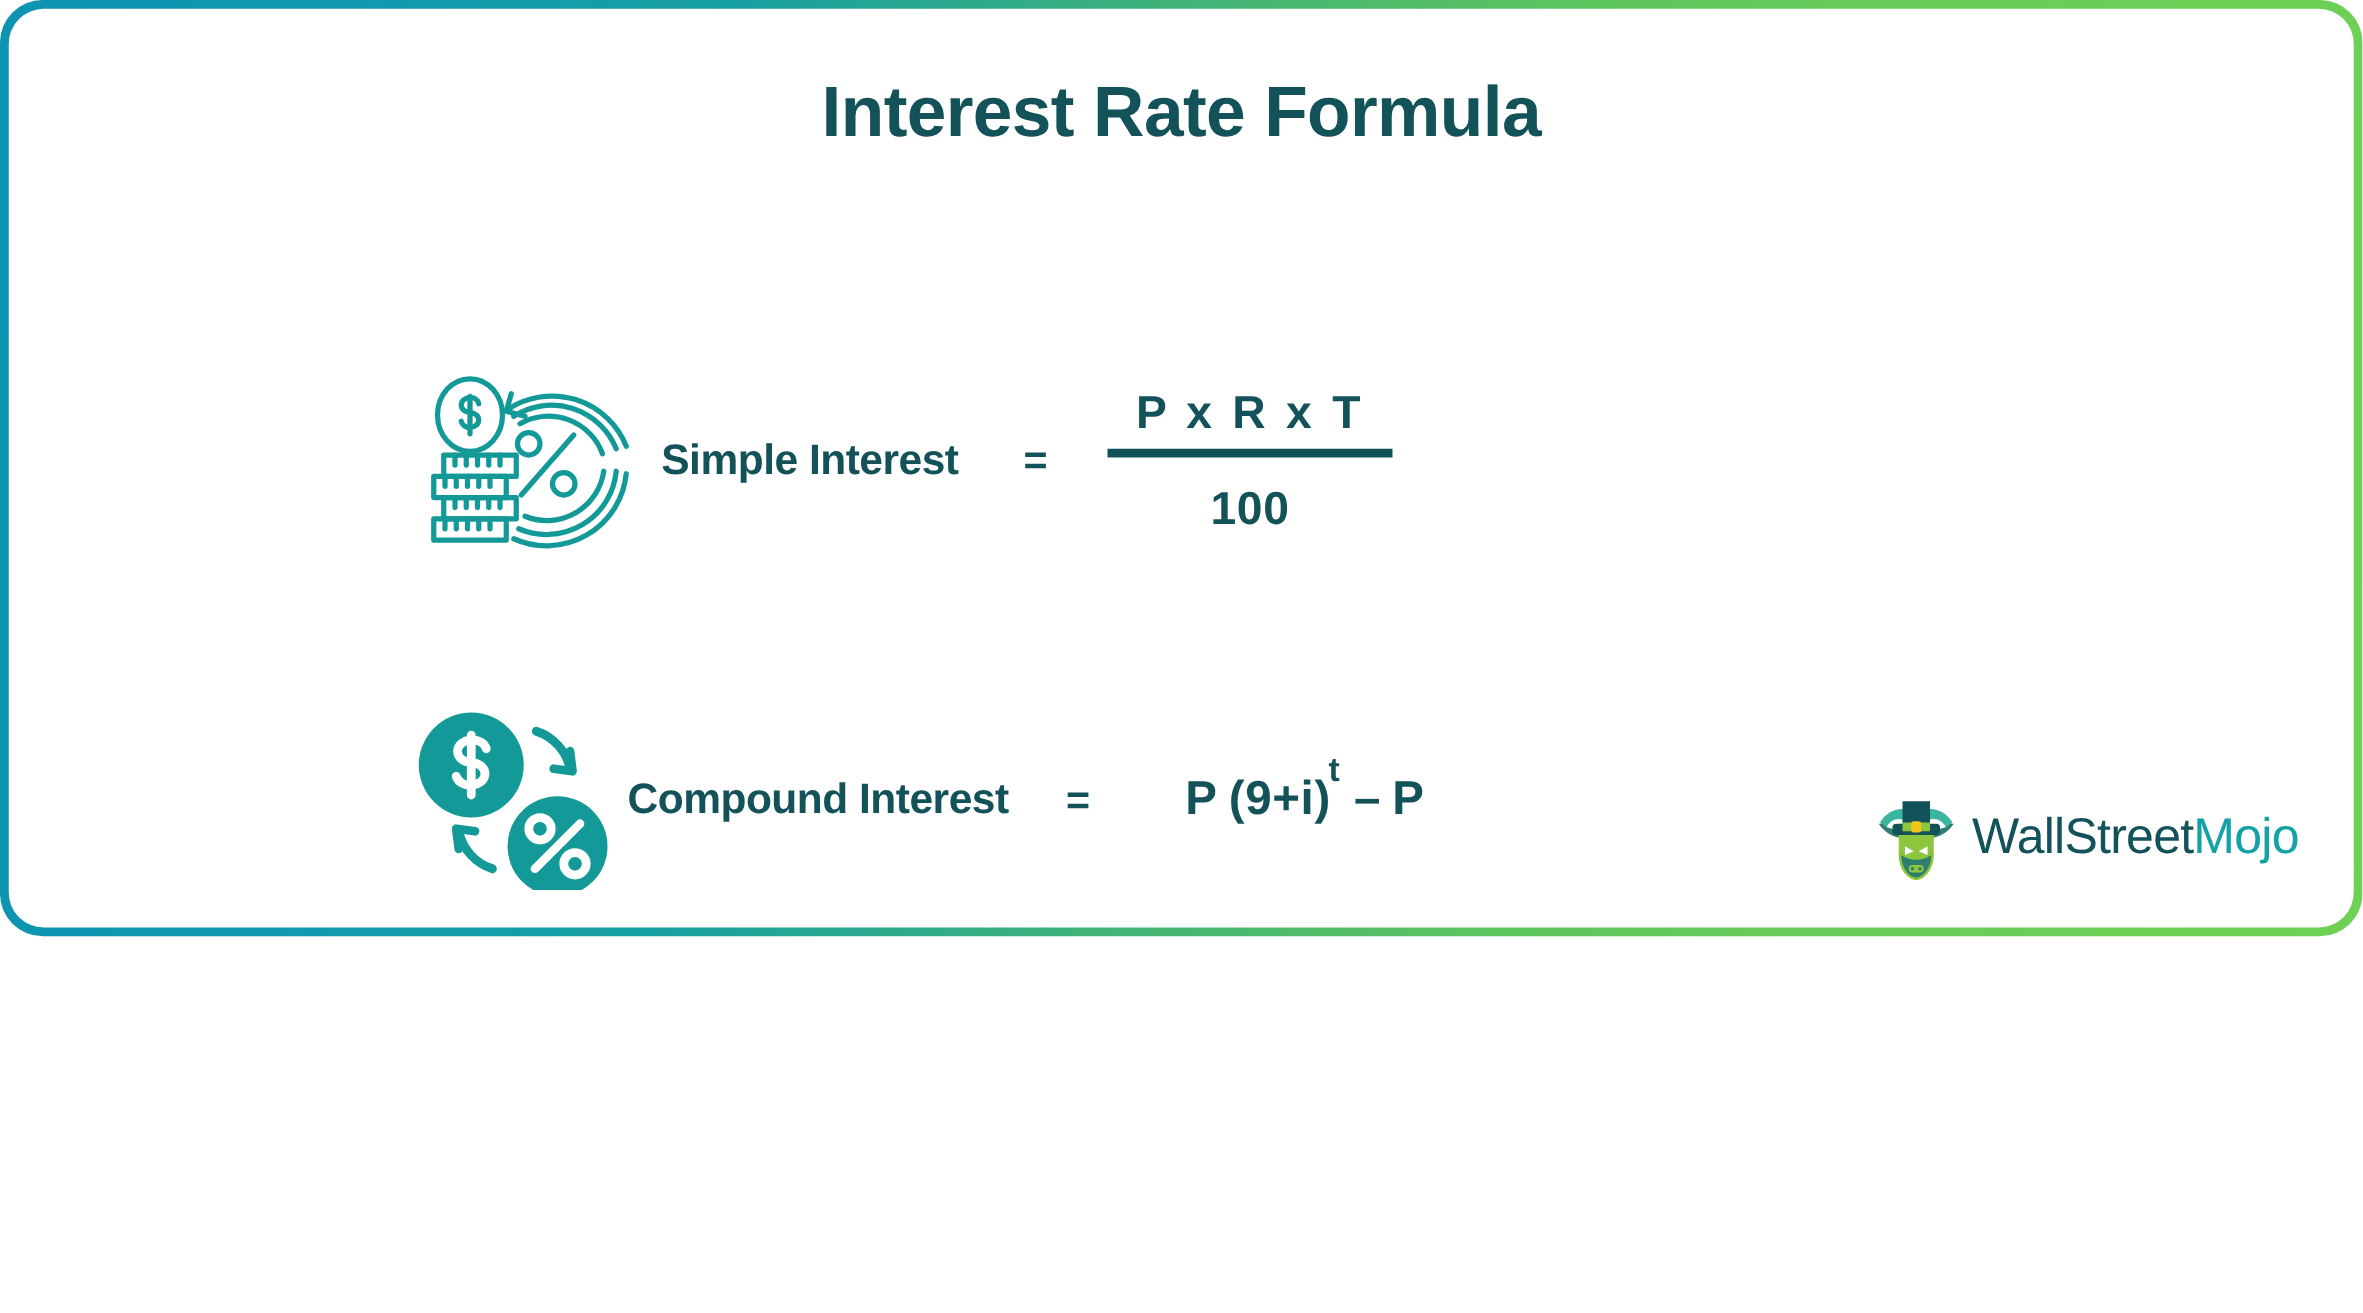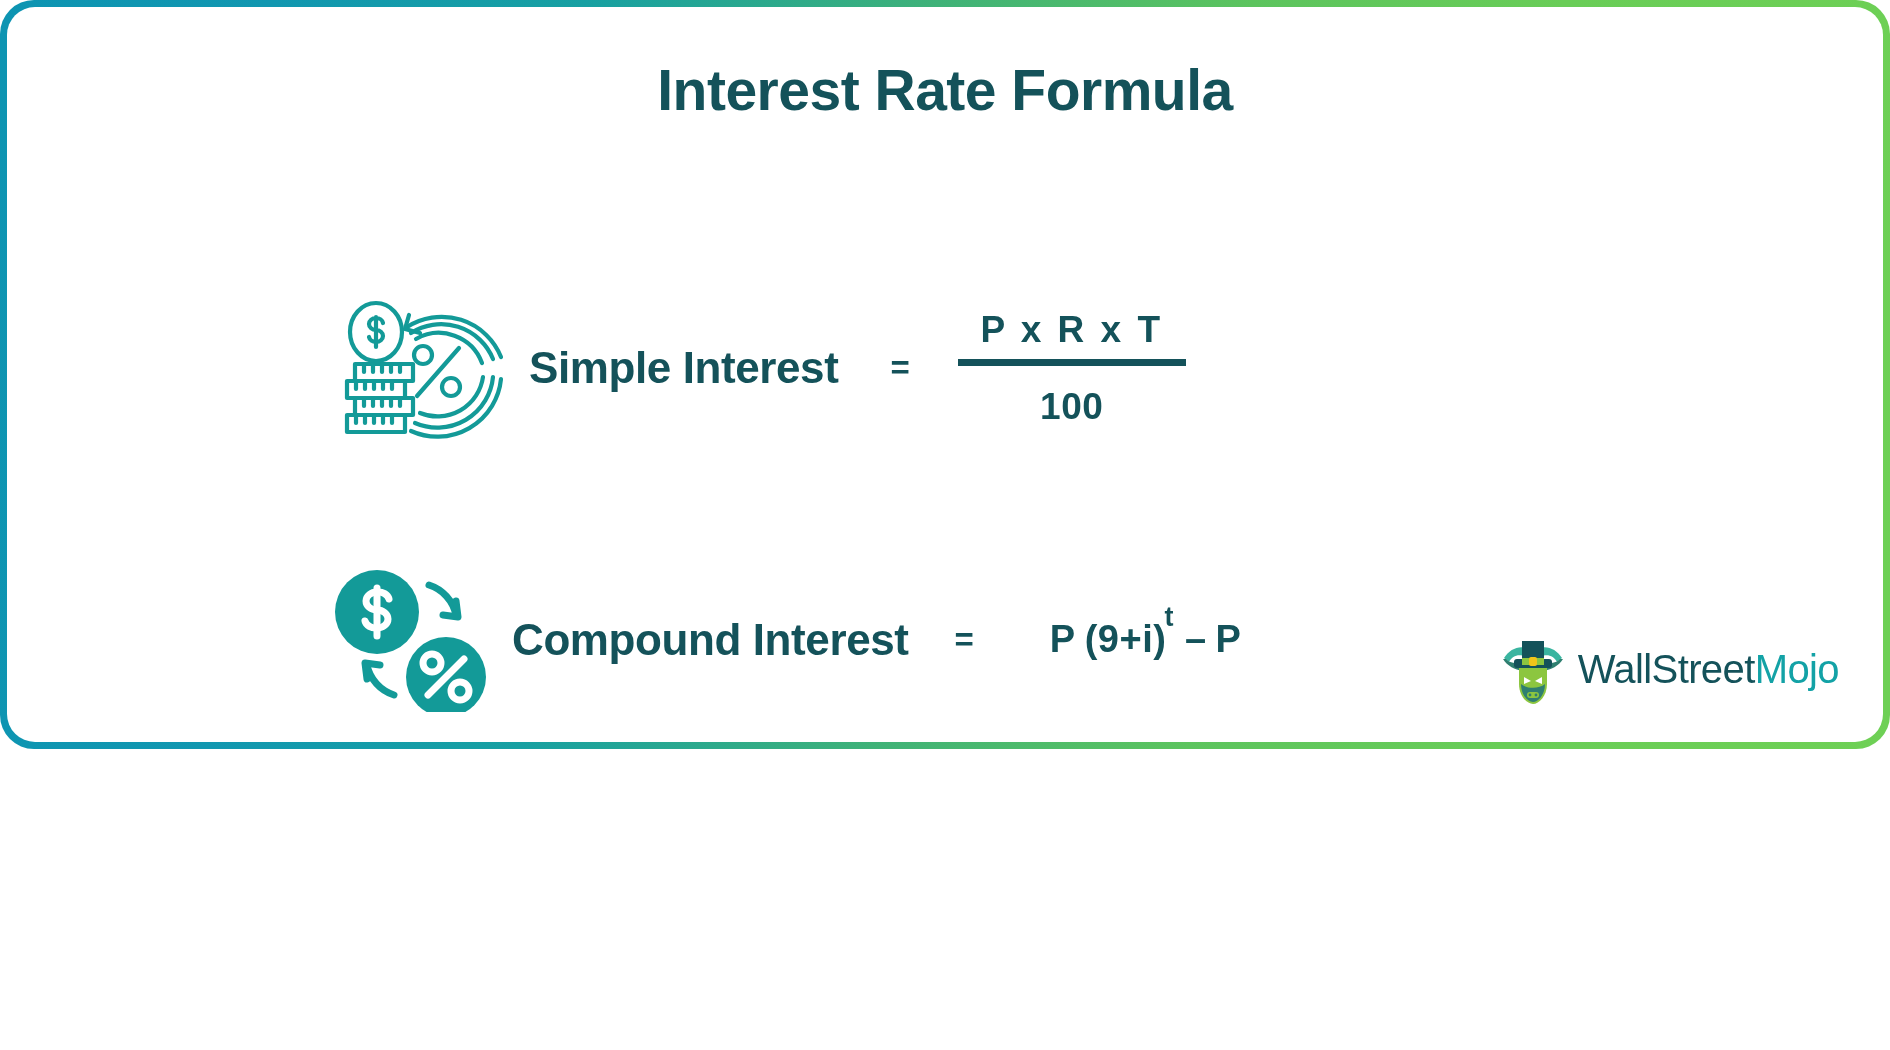--- a/index.html
+++ b/index.html
@@ -63,28 +63,28 @@
   }
   #row-simple   { left: 330px; top: 286px; }
   #row-compound { left: 325px; top: 560px; }
 
   .formula-icon {
     flex: 0 0 auto;
     display: block;
   }
 
   .formula-label {
-    font-size: 44px;
+    font-size: 34px;
     font-weight: 700;
     color: #14525a;
     letter-spacing: -0.4px;
     white-space: nowrap;
   }
   #row-simple .formula-label   { margin-left: 22px; }
-  #row-compound .formula-label { margin-left: 20px; text-align: center; }
+  #row-compound .formula-label { margin-left: 10px; text-align: center; }
 
   .equals-sign {
     font-size: 33px;
     font-weight: 700;
     color: #14525a;
   }
   #row-simple .equals-sign   { margin-left: 52px; }
   #row-compound .equals-sign { margin-left: 46px; }
 
   

